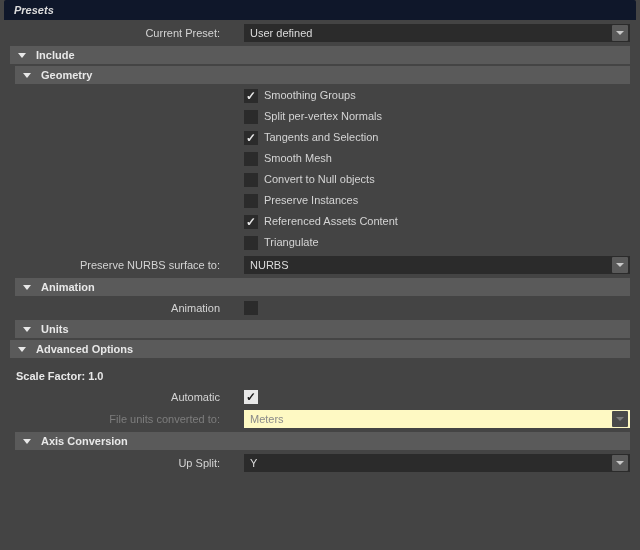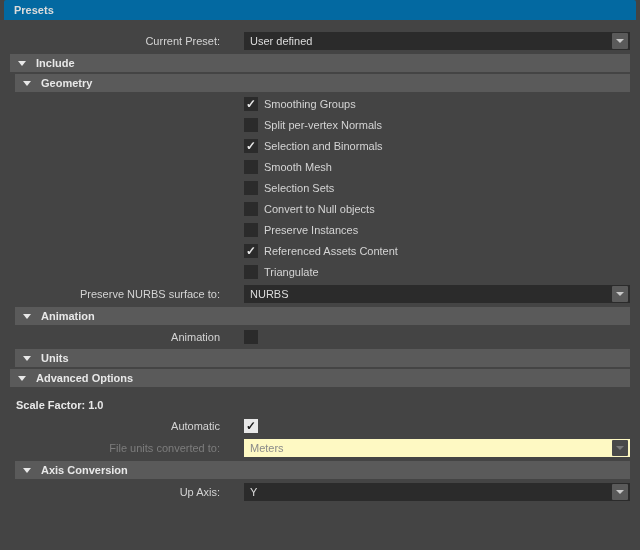--- a/index.html
+++ b/index.html
@@ -11,27 +11,28 @@
     font-family: Arial, Helvetica, sans-serif;
     font-size: 11px;
     color: #dcdcdc;
     overflow: hidden;
   }
   .panel {
     padding: 0;
   }
   
   .section-header {
-    background: #0369a1;
+    background: #0f172a;
     height: 20px;
     line-height: 20px;
     padding: 0 4px 0 10px;
     font-weight: bold;
     color: #dcdcdc;
-    margin: 0 4px 10px 4px;
+    margin: 0 4px 2px 4px;
+    font-style: italic;
   }
   .section-header.top {
     border-radius: 2px 2px 0 0;
   }
   
   .sub-header {
     background: #5a5a5a;
     height: 18px;
     line-height: 18px;
     margin: 2px 10px 2px 10px;
@@ -68,21 +69,21 @@
     text-align: right;
     padding-right: 24px;
     color: #d4d4d4;
   }
   .row-label.disabled {
     color: #7d7d7d;
   }
   .row-control {
     flex: 1;
     display: flex;
-    align-items: center;
+    align-items: flex-start;
   }
   
   .dropdown {
     flex: 1;
     display: flex;
     align-items: center;
     justify-content: space-between;
     background: #2b2b2b;
     border: none;
     height: 18px;
@@ -197,35 +198,28 @@
       <span class="checkbox"></span>
       <span class="cb-label">Split per-vertex Normals</span>
     </div>
   </div>
   <div class="row tight">
     <div class="row-label"></div>
     <div class="row-control">
       <span class="checkbox checked">
           <span class="check">✓</span>
         </span>
-      <span class="cb-label">Selection and Binormals</span>
+      <span class="cb-label">Tangents and Selection</span>
     </div>
   </div>
   <div class="row tight">
     <div class="row-label"></div>
     <div class="row-control">
       <span class="checkbox"></span>
       <span class="cb-label">Smooth Mesh</span>
-    </div>
-  </div>
-  <div class="row tight">
-    <div class="row-label"></div>
-    <div class="row-control">
-      <span class="checkbox"></span>
-      <span class="cb-label">Selection Sets</span>
     </div>
   </div>
   <div class="row tight">
     <div class="row-label"></div>
     <div class="row-control">
       <span class="checkbox"></span>
       <span class="cb-label">Convert to Null objects</span>
     </div>
   </div>
   <div class="row tight">
@@ -303,21 +297,21 @@
           </span>
       </div>
     </div>
   </div>
 
   <div class="sub-header nested">
     <span class="arrow"></span>
     <span>Axis Conversion</span>
   </div>
   <div class="row">
-    <div class="row-label">Up Axis:</div>
+    <div class="row-label">Up Split:</div>
     <div class="row-control">
       <div class="dropdown">
         <span>Y</span>
         <span class="dropdown-arrow-btn">
             <span class="dd-arrow"></span>
           </span>
       </div>
     </div>
   </div>
 

